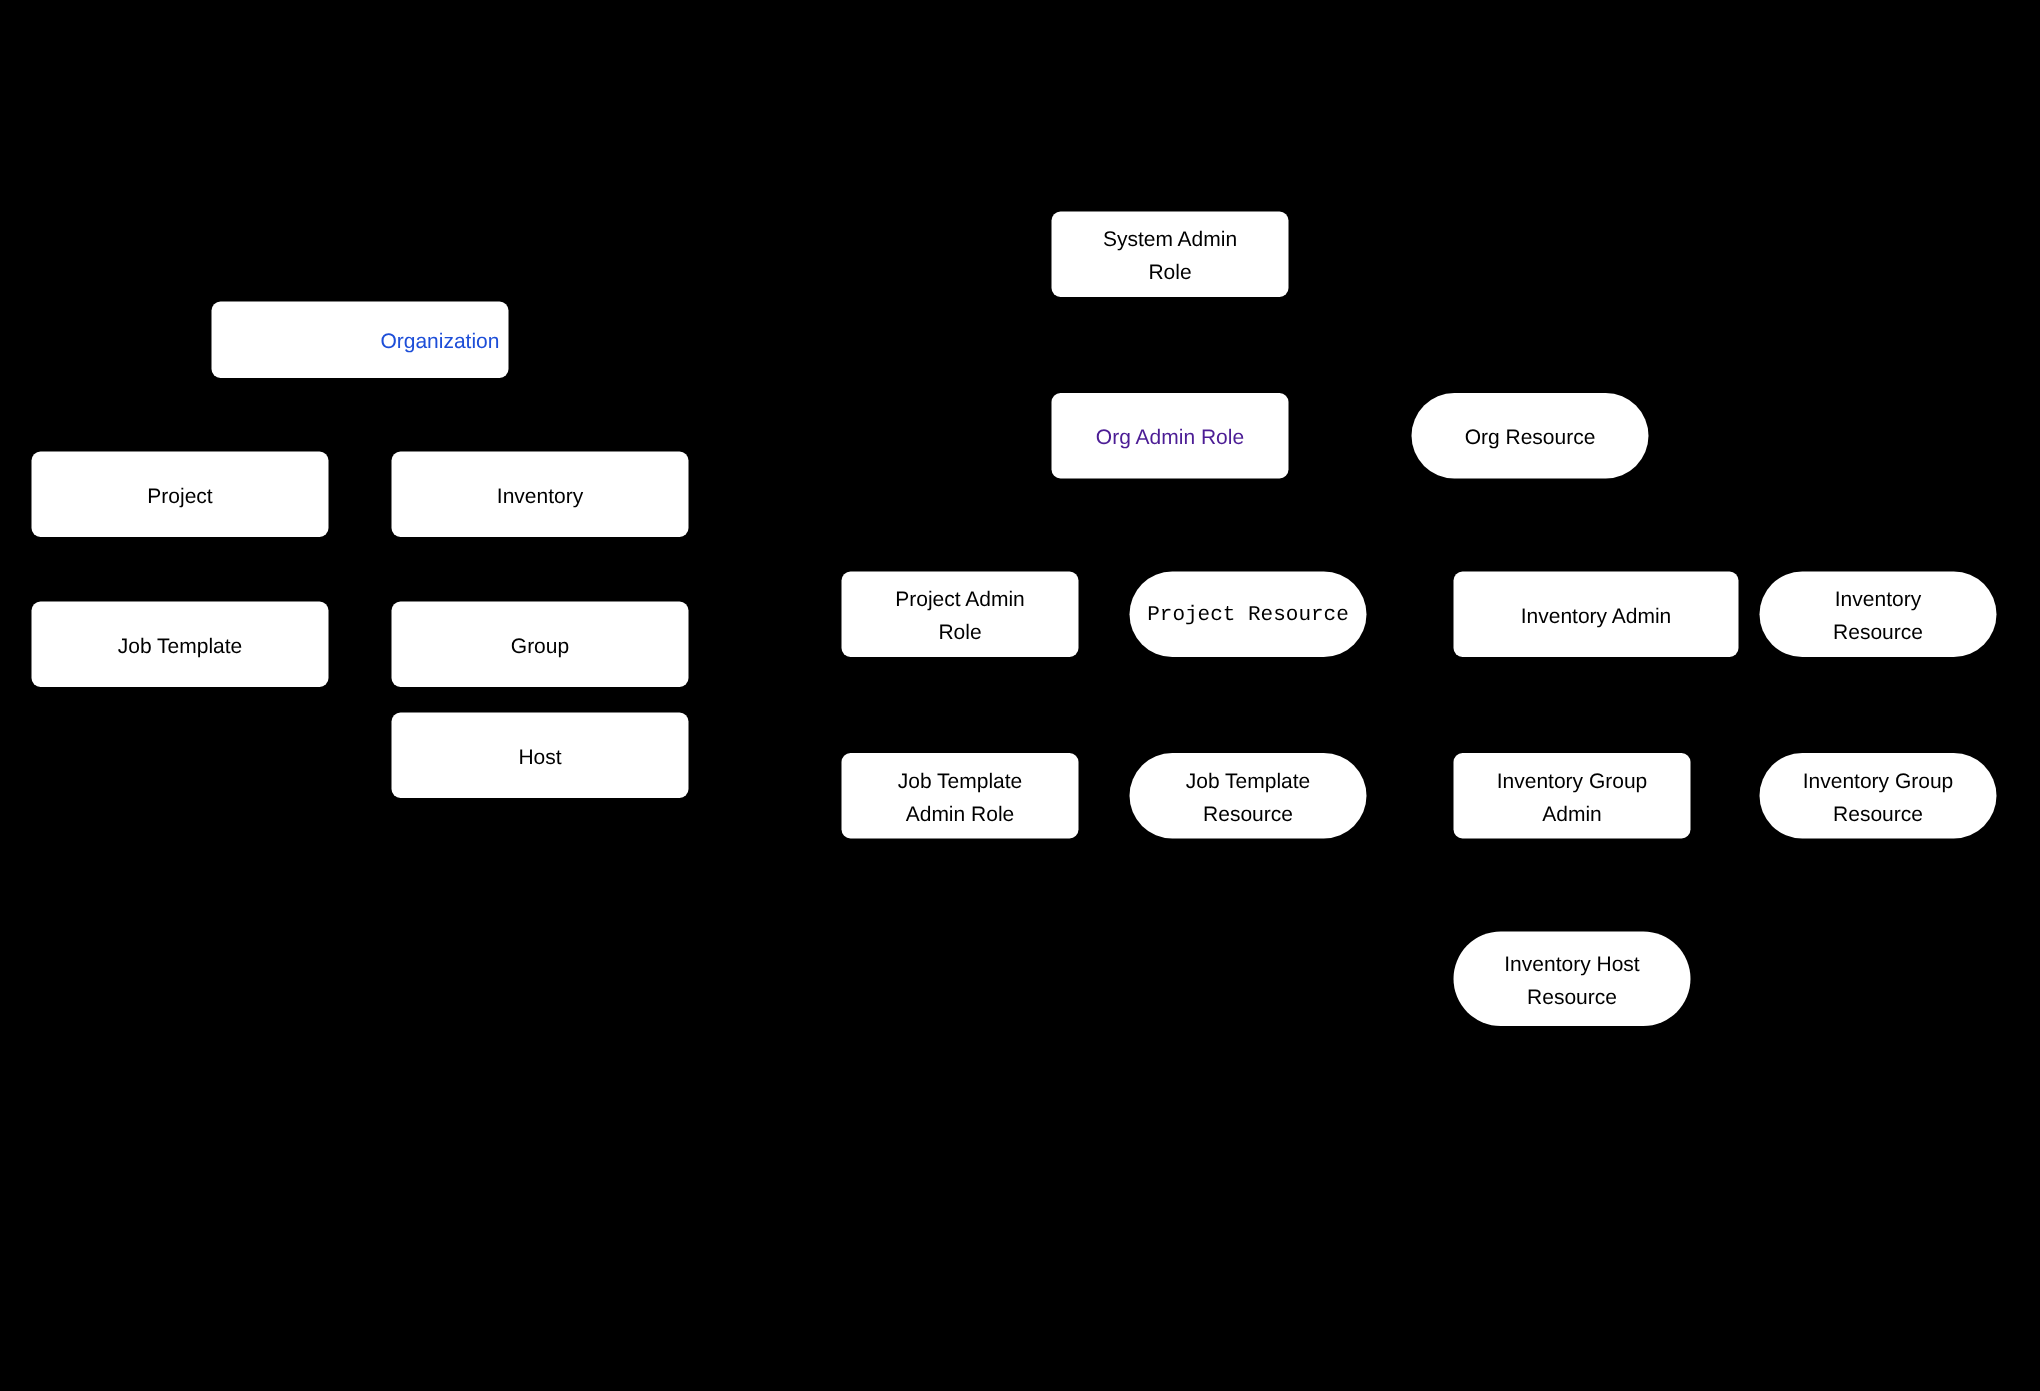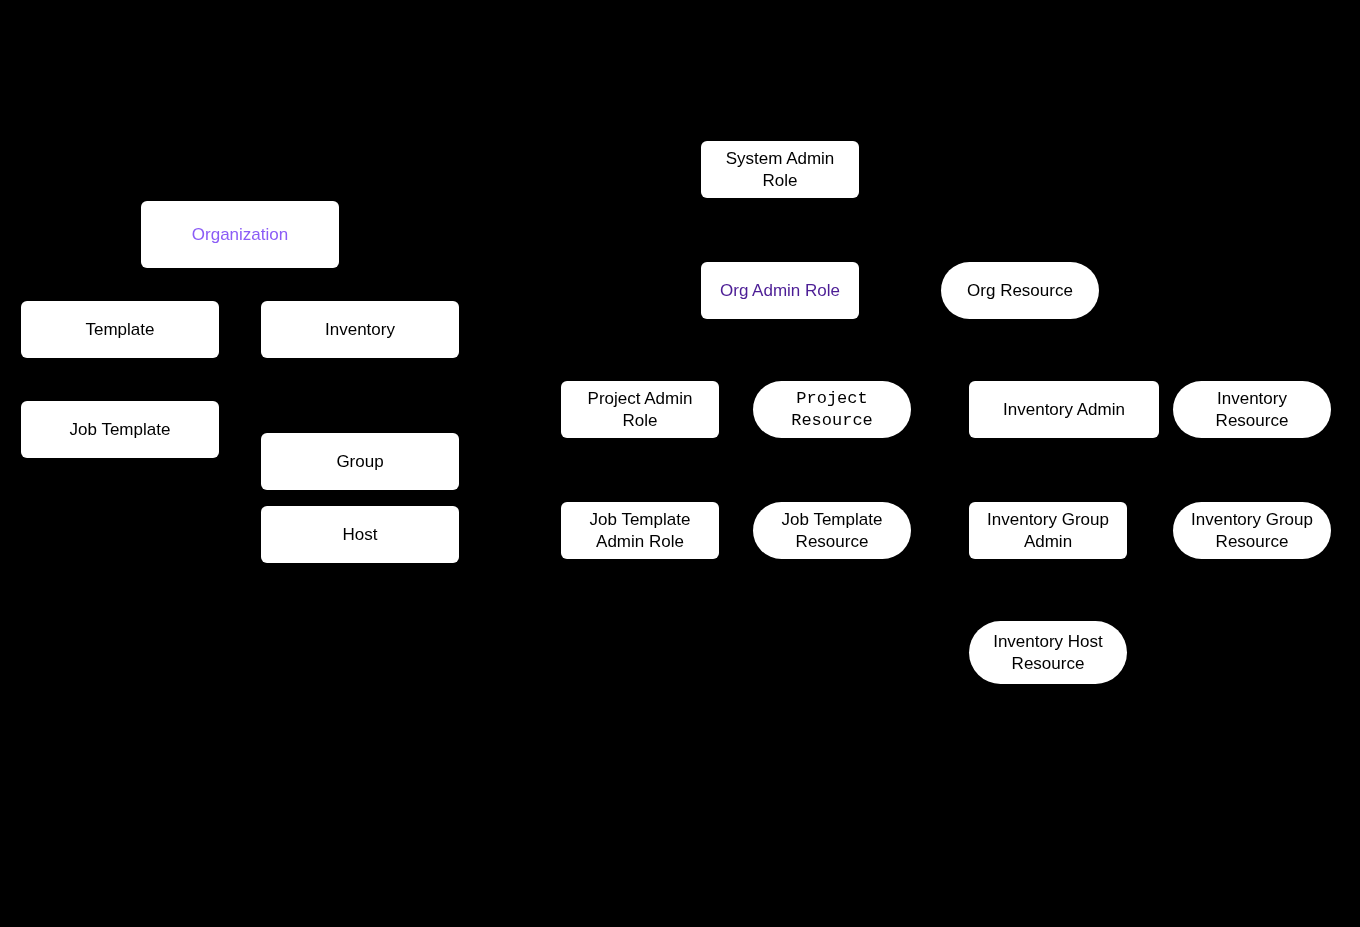--- a/index.html
+++ b/index.html
@@ -17,56 +17,56 @@
   }
   .node {
     position: absolute;
     background: #ffffff;
     color: #000000;
     display: flex;
     align-items: center;
     justify-content: center;
     text-align: center;
     box-sizing: border-box;
-    font-size: 17px;
+    font-size: 14px;
     line-height: 22px;
     padding: 2px 6px;
   }
   .node.rect {
     border-radius: 6px;
   }
   .node.pill {
     border-radius: 999px;
     justify-content: center;
   }
   .node-label {
     white-space: pre-line;
   }
 </style>
 </head>
 <body>
 
 <div id="canvas" style="width: 1360px; height: 927px; background: rgb(0, 0, 0);">
 
-<div class="node rect" style="left: 141px; top: 201px; width: 198px; height: 67px; background: rgb(255, 255, 255); color: #8b5cf6;">
+<div class="node rect" style="left: 141px; top: 201px; width: 198px; height: 51px; background: rgb(255, 255, 255); color: #1d4ed8; justify-content: flex-end;">
       <span class="node-label">Organization</span>
     </div>
     <div class="node rect" style="left: 21px; top: 301px; width: 198px; height: 57px; background: rgb(255, 255, 255); color: rgb(0, 0, 0);">
-      <span class="node-label">Template</span>
+      <span class="node-label">Project</span>
     </div>
     <div class="node rect" style="left: 261px; top: 301px; width: 198px; height: 57px; background: rgb(255, 255, 255); color: rgb(0, 0, 0);">
       <span class="node-label">Inventory</span>
     </div>
     <div class="node rect" style="left: 21px; top: 401px; width: 198px; height: 57px; background: rgb(255, 255, 255); color: rgb(0, 0, 0);">
       <span class="node-label">Job Template</span>
     </div>
-    <div class="node rect" style="left: 261px; top: 401px; width: 198px; height: 57px; background: rgb(255, 255, 255); color: rgb(0, 0, 0); margin-top: 32px;">
+    <div class="node rect" style="left: 261px; top: 401px; width: 198px; height: 57px; background: rgb(255, 255, 255); color: rgb(0, 0, 0);">
       <span class="node-label">Group</span>
     </div>
-    <div class="node rect" style="left: 261px; top: 506px; width: 198px; height: 57px; background: rgb(255, 255, 255); color: rgb(0, 0, 0);">
+    <div class="node rect" style="left: 261px; top: 475px; width: 198px; height: 57px; background: rgb(255, 255, 255); color: rgb(0, 0, 0);">
       <span class="node-label">Host</span>
     </div>
     <div class="node rect" style="left: 701px; top: 141px; width: 158px; height: 57px; background: rgb(255, 255, 255); color: rgb(0, 0, 0);">
       <span class="node-label">System Admin
 Role</span>
     </div>
     <div class="node rect" style="left: 701px; top: 262px; width: 158px; height: 57px; background: rgb(255, 255, 255); color: #4c1d95;">
       <span class="node-label">Org Admin Role</span>
     </div>
     <div class="node pill" style="left: 941px; top: 262px; width: 158px; height: 57px; background: rgb(255, 255, 255); color: rgb(0, 0, 0);">

